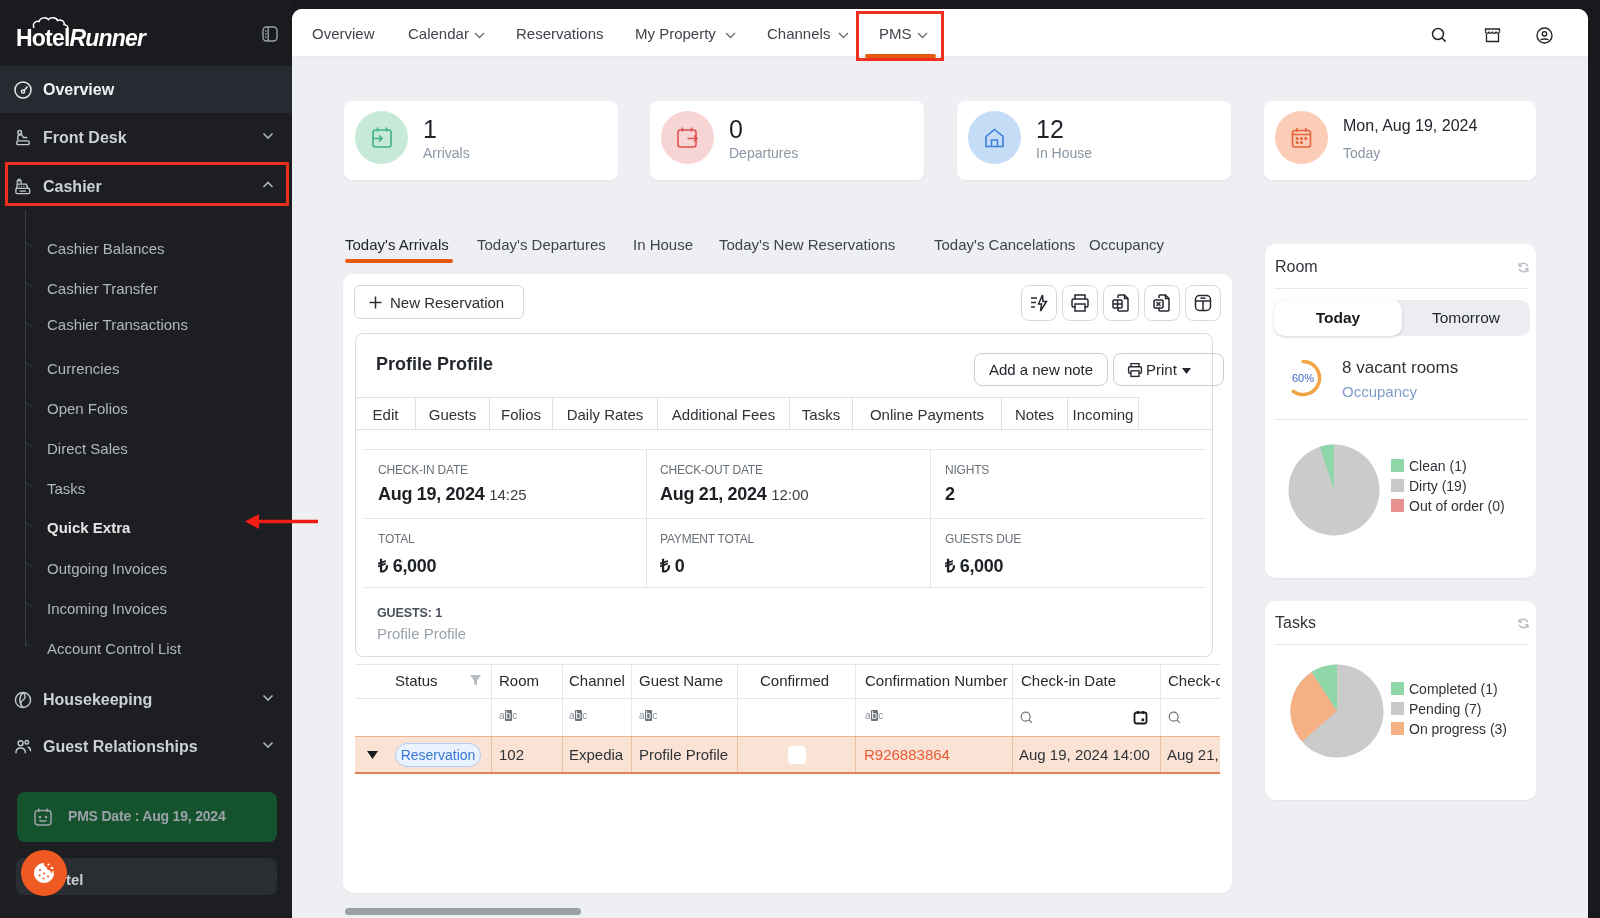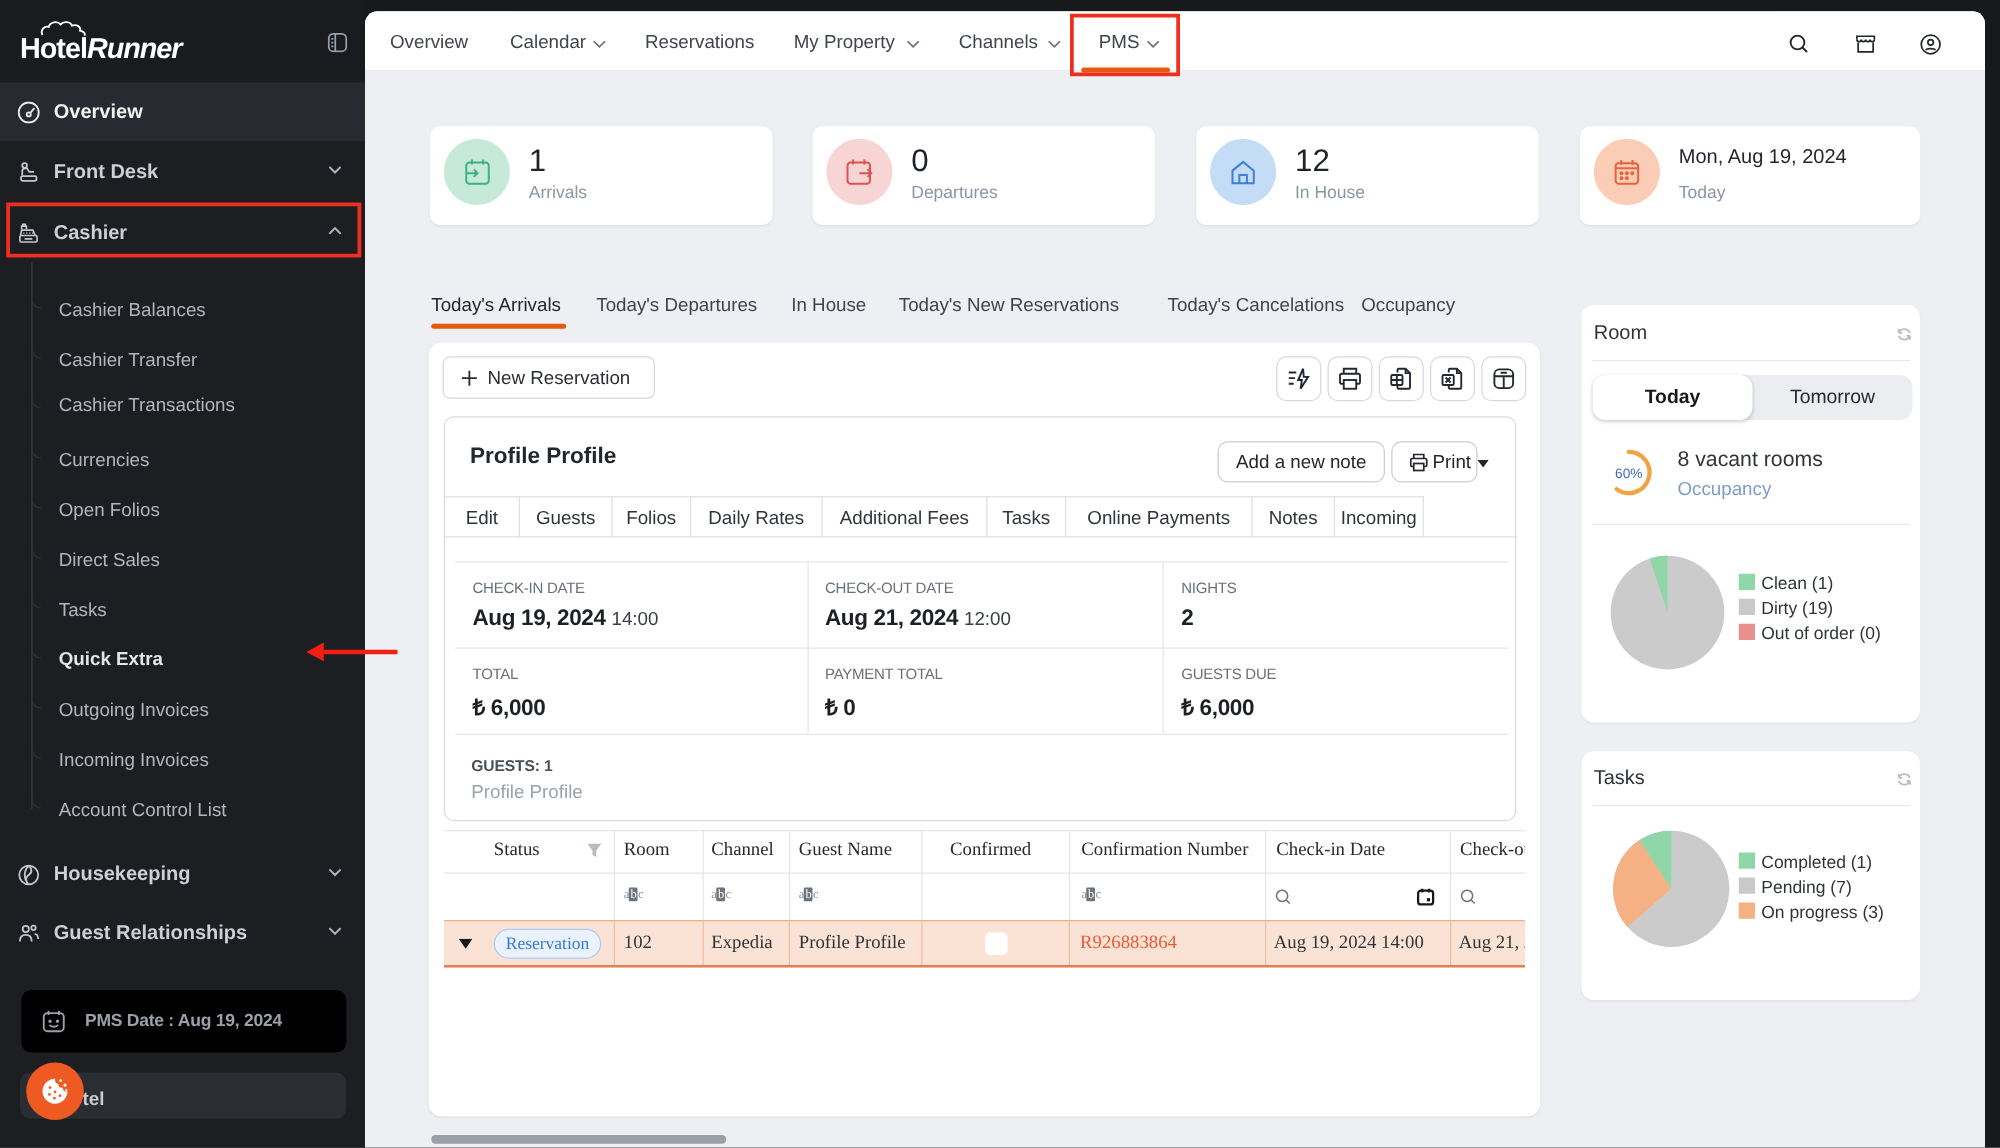--- a/index.html
+++ b/index.html
@@ -10,42 +10,42 @@
   #logoRow { position:absolute; left:0; top:0; width:292px; height:64px; background:#191b1e; }
   #logo { position:absolute; left:16px; top:25px; color:#fff; font-size:23px; font-weight:bold; letter-spacing:-0.8px; }
   #logo .run { font-style:italic; }
   .navitem { position:absolute; left:0; width:292px; height:46px; color:#cdd1d6; font-size:16px; font-weight:bold; }
   .navitem .ic { position:absolute; left:14px; top:14px; width:18px; height:18px; }
   .navitem .lbl { position:absolute; left:43px; top:14px; }
   .navitem .chev { position:absolute; right:18px; top:17px; }
   .subitem { position:absolute; left:47px; color:#b2b7be; font-size:15px; }
   #treeline { position:absolute; left:25px; top:210px; width:1px; height:437px; background:#3a3e45; }
   .branch { position:absolute; left:25px; width:8px; height:9px; border-left:1px solid #303439; border-bottom:1px solid #303439; border-bottom-left-radius:8px; }
-  #pmsdate { position:absolute; left:17px; top:792px; width:260px; height:50px; background:#000000; border-radius:8px; color:#9ba1a9; font-size:14px; font-weight:bold; letter-spacing:-0.2px; }
+  #pmsdate { position:absolute; left:17px; top:792px; width:260px; height:50px; background:#14532d; border-radius:8px; color:#9ba1a9; font-size:14px; font-weight:bold; letter-spacing:-0.2px; }
   #hotelrow { position:absolute; left:16px; top:858px; width:261px; height:37px; background:#2a2d32; border-radius:8px; color:#c9cdd2; font-size:15px; font-weight:bold; }
   
   #main { position:absolute; left:292px; top:9px; width:1296px; height:909px; background:#edeff2; border-radius:10px 10px 0 0; overflow:hidden; }
   #navbar { position:absolute; left:0; top:0; width:1296px; height:48px; background:#fff; border-bottom:1px solid #e7e9ec; }
   .topnav { position:absolute; top:16px; font-size:15px; color:#40454c; }
   .card { position:absolute; background:#fff; border-radius:8px; box-shadow:0 1px 2px rgba(20,30,40,.05); }
   .statnum { position:absolute; left:79px; top:14px; font-size:25px; font-weight:500; color:#1f2329; }
   .statlbl { position:absolute; left:79px; top:44px; font-size:14px; color:#8b96a5; }
   .statcirc { position:absolute; left:11px; top:10px; width:53px; height:53px; border-radius:50%; }
   .tab { position:absolute; top:227px; font-size:15px; color:#3f444b; }
   
   #bigcard { position:absolute; left:51px; top:265px; width:889px; height:619px; background:#fff; border-radius:10px; box-shadow:0 1px 2px rgba(20,30,40,.05); }
   #innercard { position:absolute; left:12px; top:59px; width:858px; height:324px; border:1px solid #d9dce2; border-radius:8px; }
   .ptab { position:absolute; top:63px; height:33px; border-right:1px solid #dde0e5; border-top:1px solid #dde0e5; font-size:15px; color:#2f343a; text-align:center; line-height:33px; }
   .glabel { font-size:12px; color:#697077; letter-spacing:-0.2px; }
   .gval { font-size:18px; font-weight:bold; color:#1d2126; letter-spacing:-0.3px; }
   .gtime { font-size:15px; font-weight:normal; color:#3a3f46; letter-spacing:0; }
   
   .toolbtn { position:absolute; top:11px; width:36px; height:36px; border:1px solid #d6dade; border-radius:8px; background:#fff; }
   .toolbtn svg { position:absolute; left:7px; top:7px; }
-  #tablewrap { position:absolute; left:12px; top:390px; width:865px; height:112px; overflow:hidden;font-family:Liberation Serif, serif; }
+  #tablewrap { position:absolute; left:12px; top:390px; width:865px; height:112px; overflow:hidden; }
   .th { position:absolute; font-size:15px; color:#262a2f; top:8px; white-space:nowrap; }
   .tcell { font-size:15px; color:#2f3338; white-space:nowrap; }
   .abcic { position:absolute; top:46px; font-size:10px; color:#8b9097; letter-spacing:0; }
   .abcic b { background:#6d737a; color:#fff; font-weight:normal; padding:0 1px; border-radius:1px; }
   .colline { position:absolute; top:0; width:1px; height:72px; background:#e3e6ea; }
   .colline2 { position:absolute; top:0; width:1px; height:35px; background:#ecc0a4; }
   
   .rtitle { font-size:16px; color:#30343a; }
   .legsq { position:absolute; width:13px; height:13px; }
   .legtx { position:absolute; left:144px; font-size:14px; color:#2f3439; }
@@ -309,21 +309,21 @@
         <svg width="20" height="20" viewBox="0 0 20 20" fill="none" stroke="#24282e" stroke-width="1.5">
           <rect x="2.5" y="2.5" width="15" height="15" rx="4"></rect>
           <line x1="2.5" y1="8" x2="17.5" y2="8"></line>
           <line x1="10" y1="8" x2="10" y2="17.5"></line>
           <line x1="7.5" y1="5.2" x2="12.5" y2="5.2"></line>
         </svg>
       </div>
     <div id="innercard">
       <div class="abs" style="left:20px;top:20px;font-size:18px;font-weight:bold;color:#23272d">Profile Profile</div>
       <div class="abs" style="left:618px;top:19px;width:134px;height:33px;border:1px solid #c9ced4;border-radius:8px;text-align:center;line-height:31px;font-size:15px;color:#23272d">Add a new note</div>
-      <div class="abs" style="left:757px;top:19px;width:69px;height:33px;border:1px solid #c9ced4;border-radius:8px;font-size:15px;color:#23272d">
+      <div class="abs" style="left:757px;top:19px;width:111px;height:33px;border:1px solid #c9ced4;border-radius:8px;font-size:15px;color:#23272d">
         <svg class="abs" style="left:13px;top:8px" width="16" height="16" viewBox="0 0 20 20" fill="none" stroke="#23272d" stroke-width="1.7">
             <path d="M5 6 L5 2 L15 2 L15 6"></path>
             <rect x="2" y="6" width="16" height="8" rx="1.5"></rect>
             <rect x="5" y="11" width="10" height="7" fill="#fff"></rect>
           </svg>
         <span class="abs" style="left:32px;top:7px">Print</span>
         <svg class="abs" style="left:68px;top:14px" width="9" height="6" viewBox="0 0 9 6">
             <path d="M0 0 L9 0 L4.5 6 Z" fill="#23272d"></path>
           </svg>
       </div>
@@ -336,21 +336,21 @@
       <div class="ptab" style="left:497px;width:149px">Online Payments</div>
       <div class="ptab" style="left:646px;width:66px">Notes</div>
       <div class="ptab" style="left:712px;width:71px">Incoming</div>
       <div class="abs" style="left:0;top:95px;width:858px;height:1px;background:#dde0e5"></div>
       <div class="abs" style="left:8px;top:115px;width:842px;height:1px;background:#e3e6ea"></div>
       <div class="abs" style="left:8px;top:184px;width:842px;height:1px;background:#e3e6ea"></div>
       <div class="abs" style="left:8px;top:253px;width:842px;height:1px;background:#e3e6ea"></div>
       <div class="abs" style="left:290px;top:115px;width:1px;height:138px;background:#e3e6ea"></div>
       <div class="abs" style="left:574px;top:115px;width:1px;height:138px;background:#e3e6ea"></div>
       <div class="abs glabel" style="left:22px;top:129px">CHECK-IN DATE</div>
-      <div class="abs gval" style="left:22px;top:150px">Aug 19, 2024 <span class="gtime">14:00</span></div>
+      <div class="abs gval" style="left:22px;top:150px">Aug 19, 2024 <span class="gtime">14:25</span></div>
       <div class="abs glabel" style="left:304px;top:129px">CHECK-OUT DATE</div>
       <div class="abs gval" style="left:304px;top:150px">Aug 21, 2024 <span class="gtime">12:00</span></div>
       <div class="abs glabel" style="left:589px;top:129px">NIGHTS</div>
       <div class="abs gval" style="left:589px;top:150px">2</div>
       <div class="abs glabel" style="left:22px;top:198px">TOTAL</div>
       <div class="abs gval" style="left:22px;top:219px">₺ 6,000</div>
       <div class="abs glabel" style="left:304px;top:198px">PAYMENT TOTAL</div>
       <div class="abs gval" style="left:304px;top:219px">₺ 0</div>
       <div class="abs glabel" style="left:589px;top:198px">GUESTS DUE</div>
       <div class="abs gval" style="left:589px;top:219px">₺ 6,000</div>

